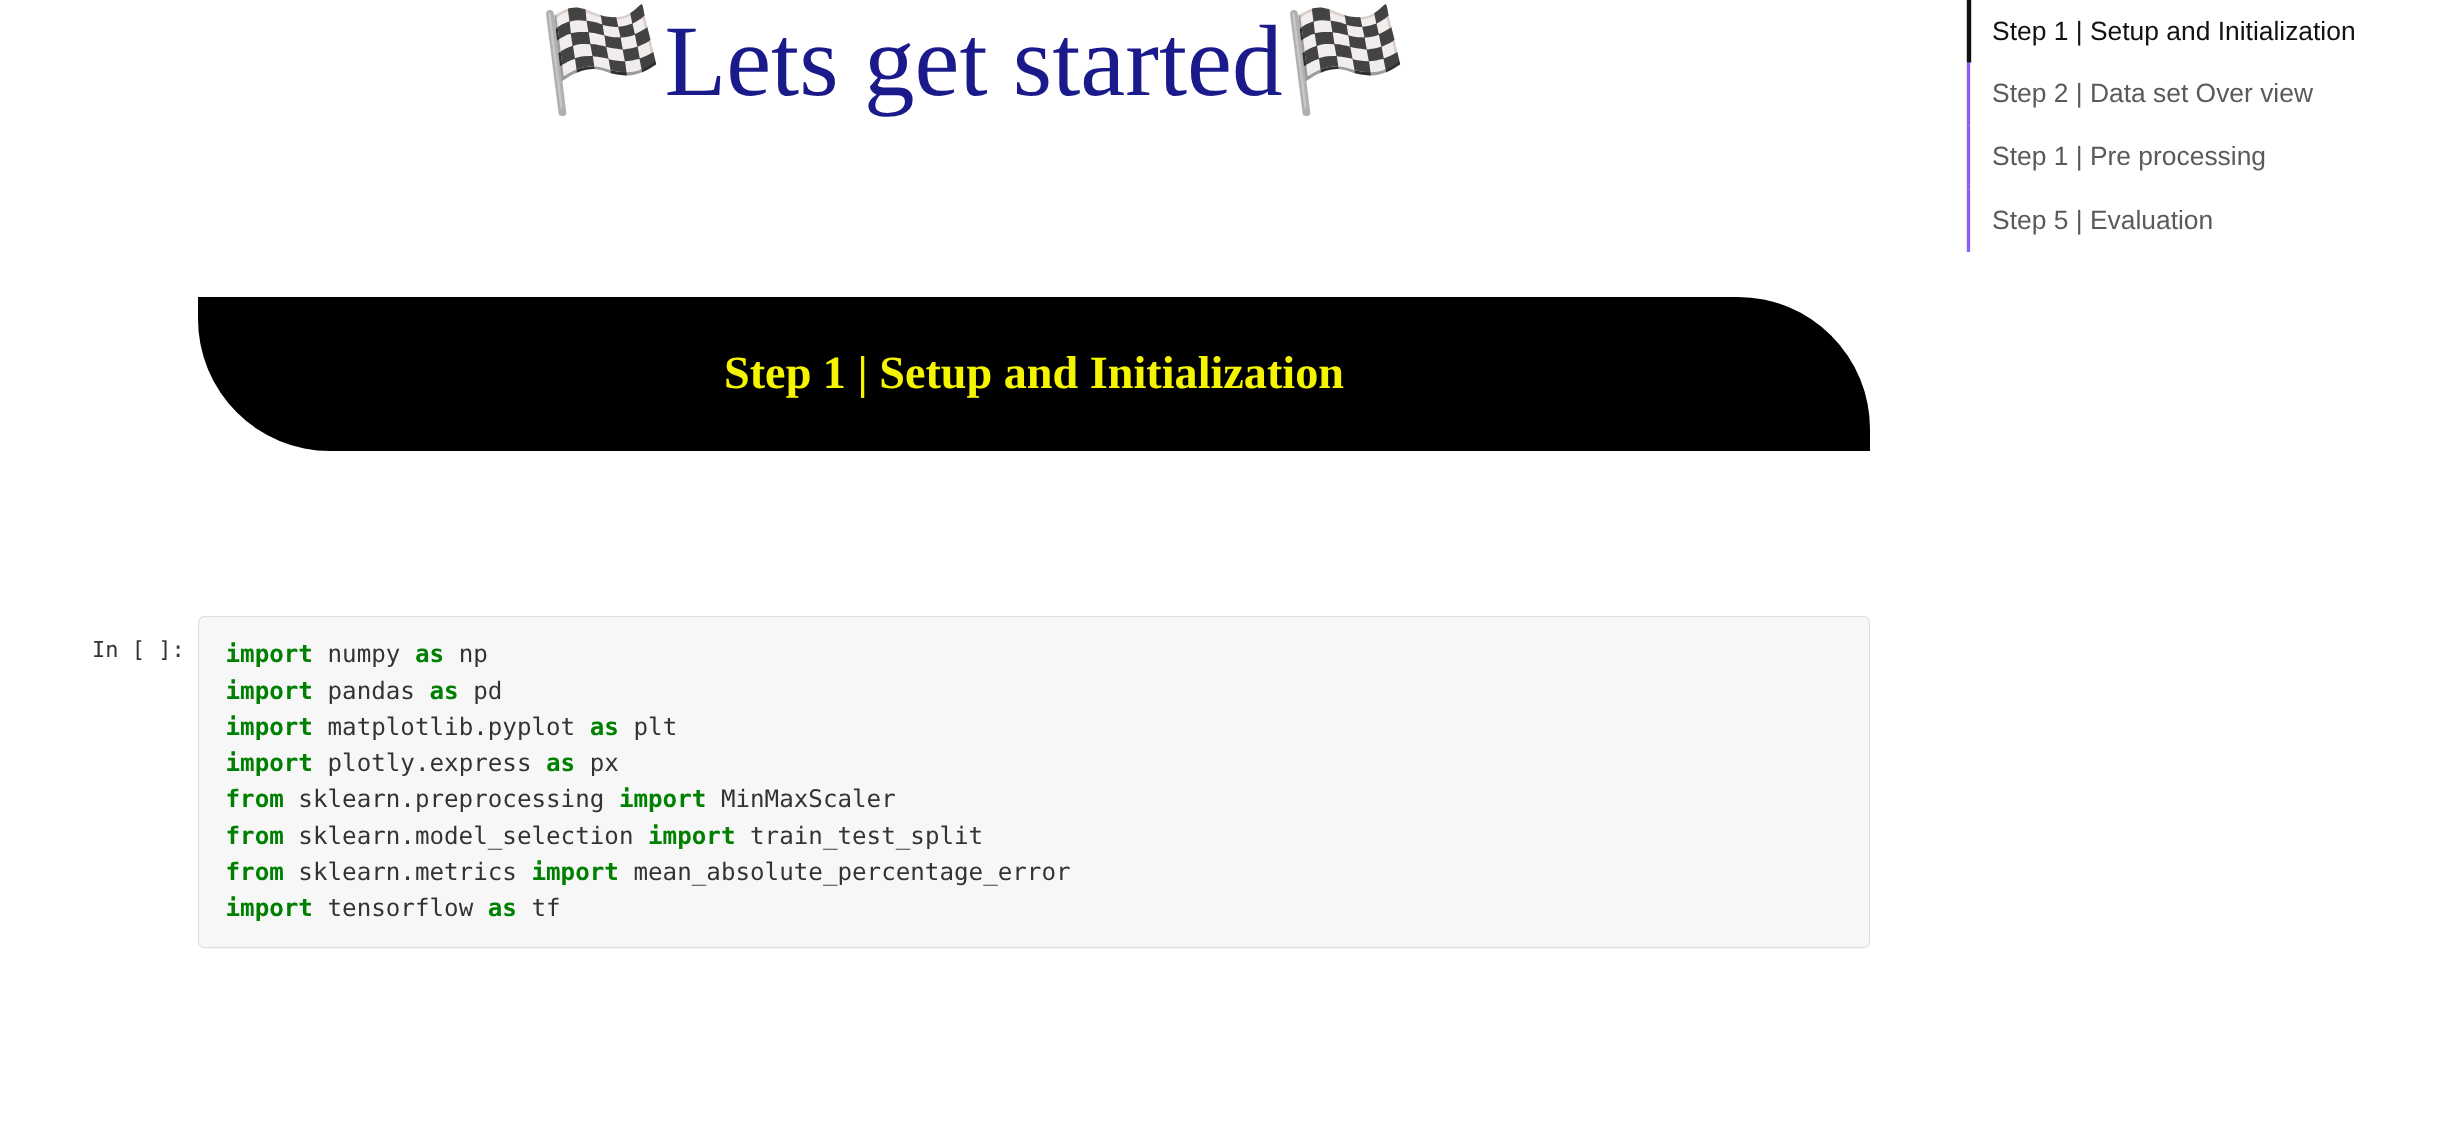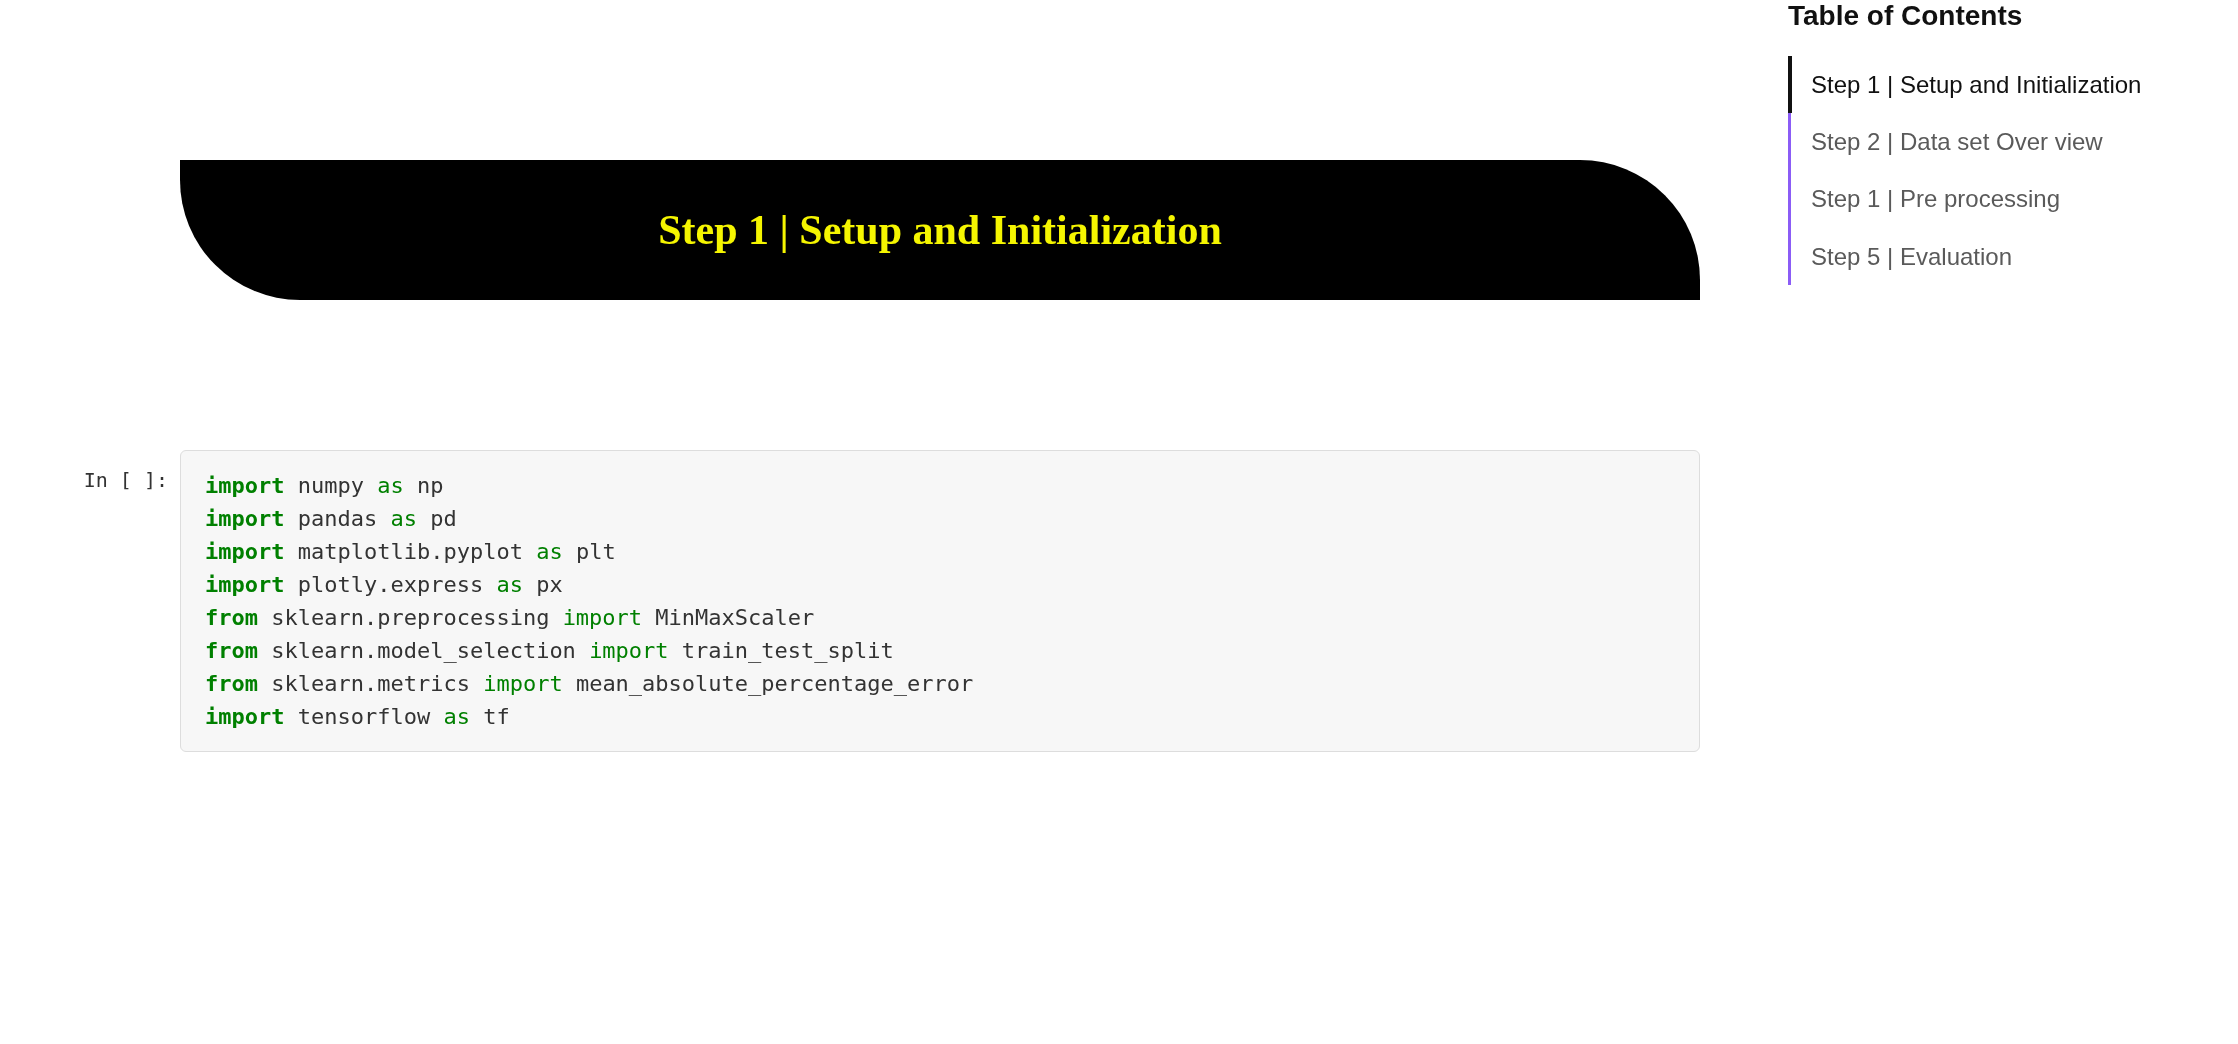--- a/index.html
+++ b/index.html
@@ -61,21 +61,21 @@
     border: 1px solid #ddd;
     border-radius: 6px;
     padding: 18px 24px;
     font-family: "SF Mono", Menlo, Monaco, Consolas, monospace;
     font-size: 22px;
     line-height: 1.5;
     color: #333;
     white-space: pre;
   }
   .code-box .kw { color: #008000; font-weight: bold; }
-  .code-box .kw2 { color: #008000; font-weight: normal; }
+  .code-box .kw2 { color: #008000; font-weight: bold; }
   .sidebar {
     position: absolute;
     right: 0;
     top: 0;
     width: 450px;
     padding: 0 30px 0 0;
   }
   .toc-title {
     font-size: 28px;
     font-weight: 700;
@@ -93,39 +93,39 @@
   .toc-item.active {
     color: #111;
     border-left: 4px solid #111;
     padding-left: 19px;
   }
 </style>
 </head>
 <body>
 
 <div class="main-area">
+  <h1 class="page-title">🏁Lets get started🏁</h1>
 
   <div class="step-banner">
     <span>Step 1 | Setup and Initialization</span>
   </div>
 
   <div class="code-cell">
     <div class="prompt">In [ ]:</div>
     <div class="code-box" id="code-box"><span class="kw">import</span> numpy <span class="kw2">as</span> np
 <span class="kw">import</span> pandas <span class="kw2">as</span> pd
 <span class="kw">import</span> matplotlib.pyplot <span class="kw2">as</span> plt
 <span class="kw">import</span> plotly.express <span class="kw2">as</span> px
 <span class="kw">from</span> sklearn.preprocessing <span class="kw2">import</span> MinMaxScaler
 <span class="kw">from</span> sklearn.model_selection <span class="kw2">import</span> train_test_split
 <span class="kw">from</span> sklearn.metrics <span class="kw2">import</span> mean_absolute_percentage_error
 <span class="kw">import</span> tensorflow <span class="kw2">as</span> tf</div>
   </div>
 </div>
 
 <div class="sidebar">
-  <div class="toc-title">Table of Contents</div>
   <div id="toc-list">
       <div class="toc-item active">Step 1 | Setup and Initialization</div>
       <div class="toc-item">Step 2 | Data set Over view</div>
       <div class="toc-item">Step 1 | Pre processing</div>
       <div class="toc-item">Step 5 | Evaluation</div>
     </div>
 </div>
 
 </body></html>

